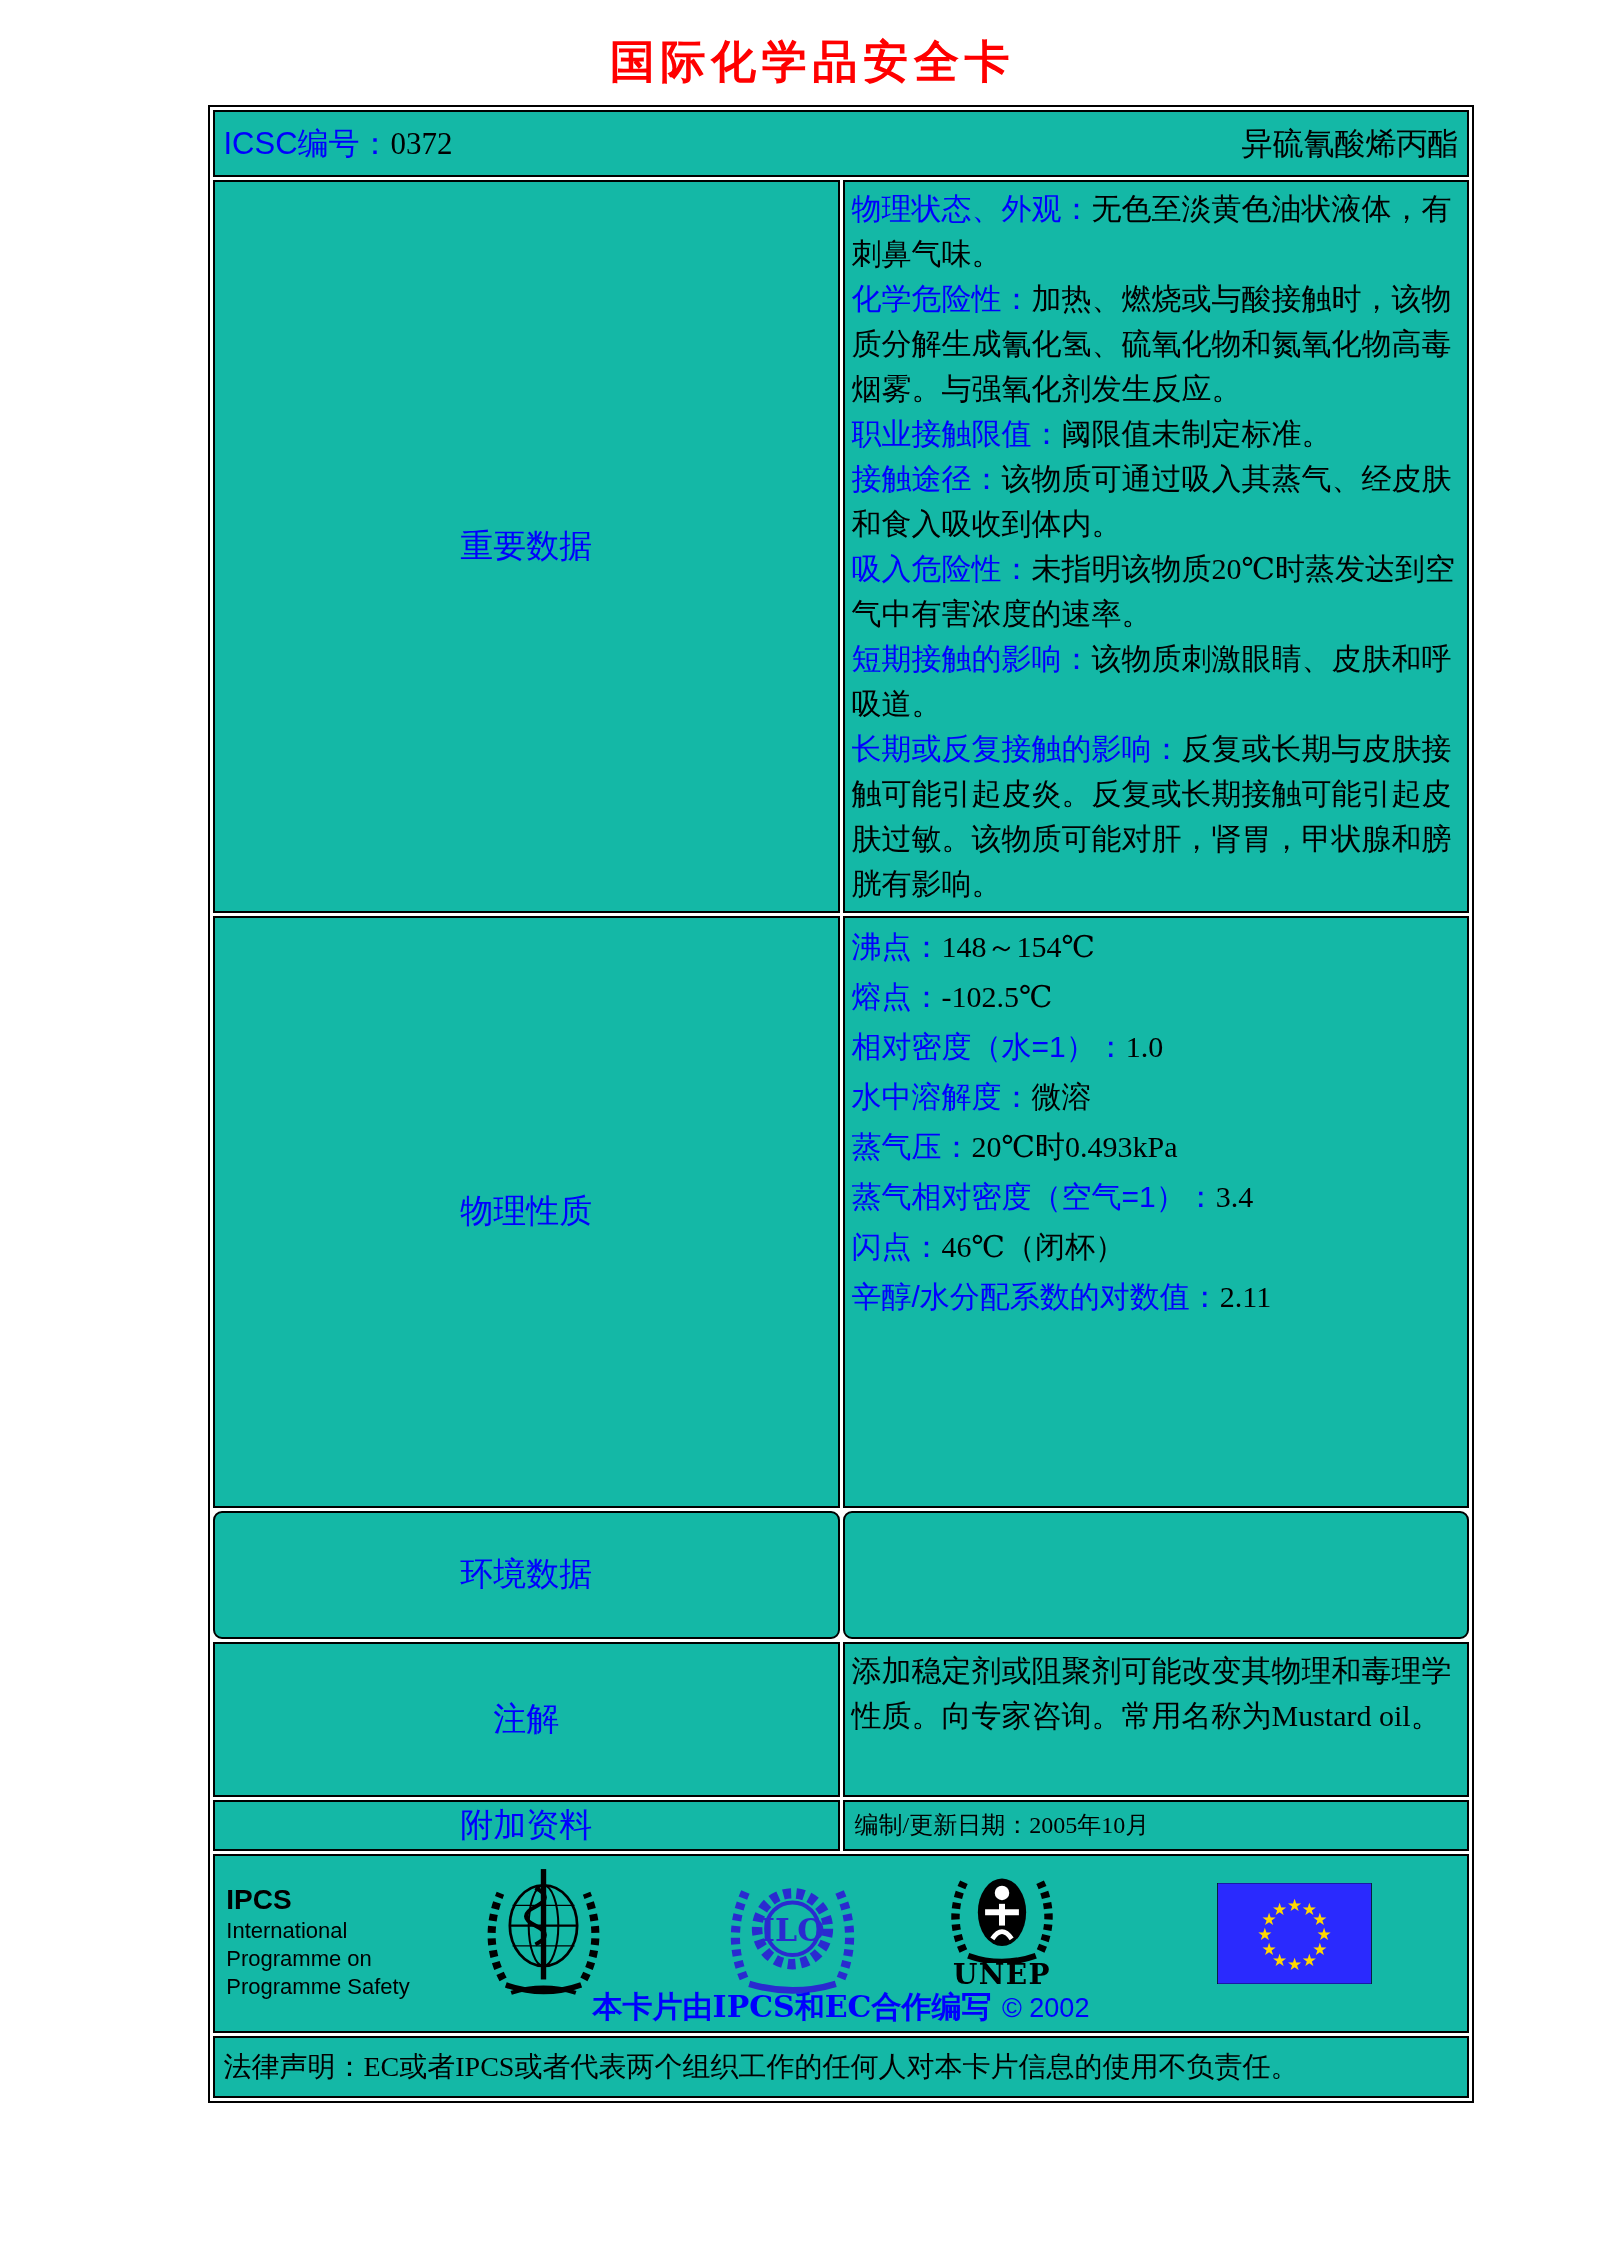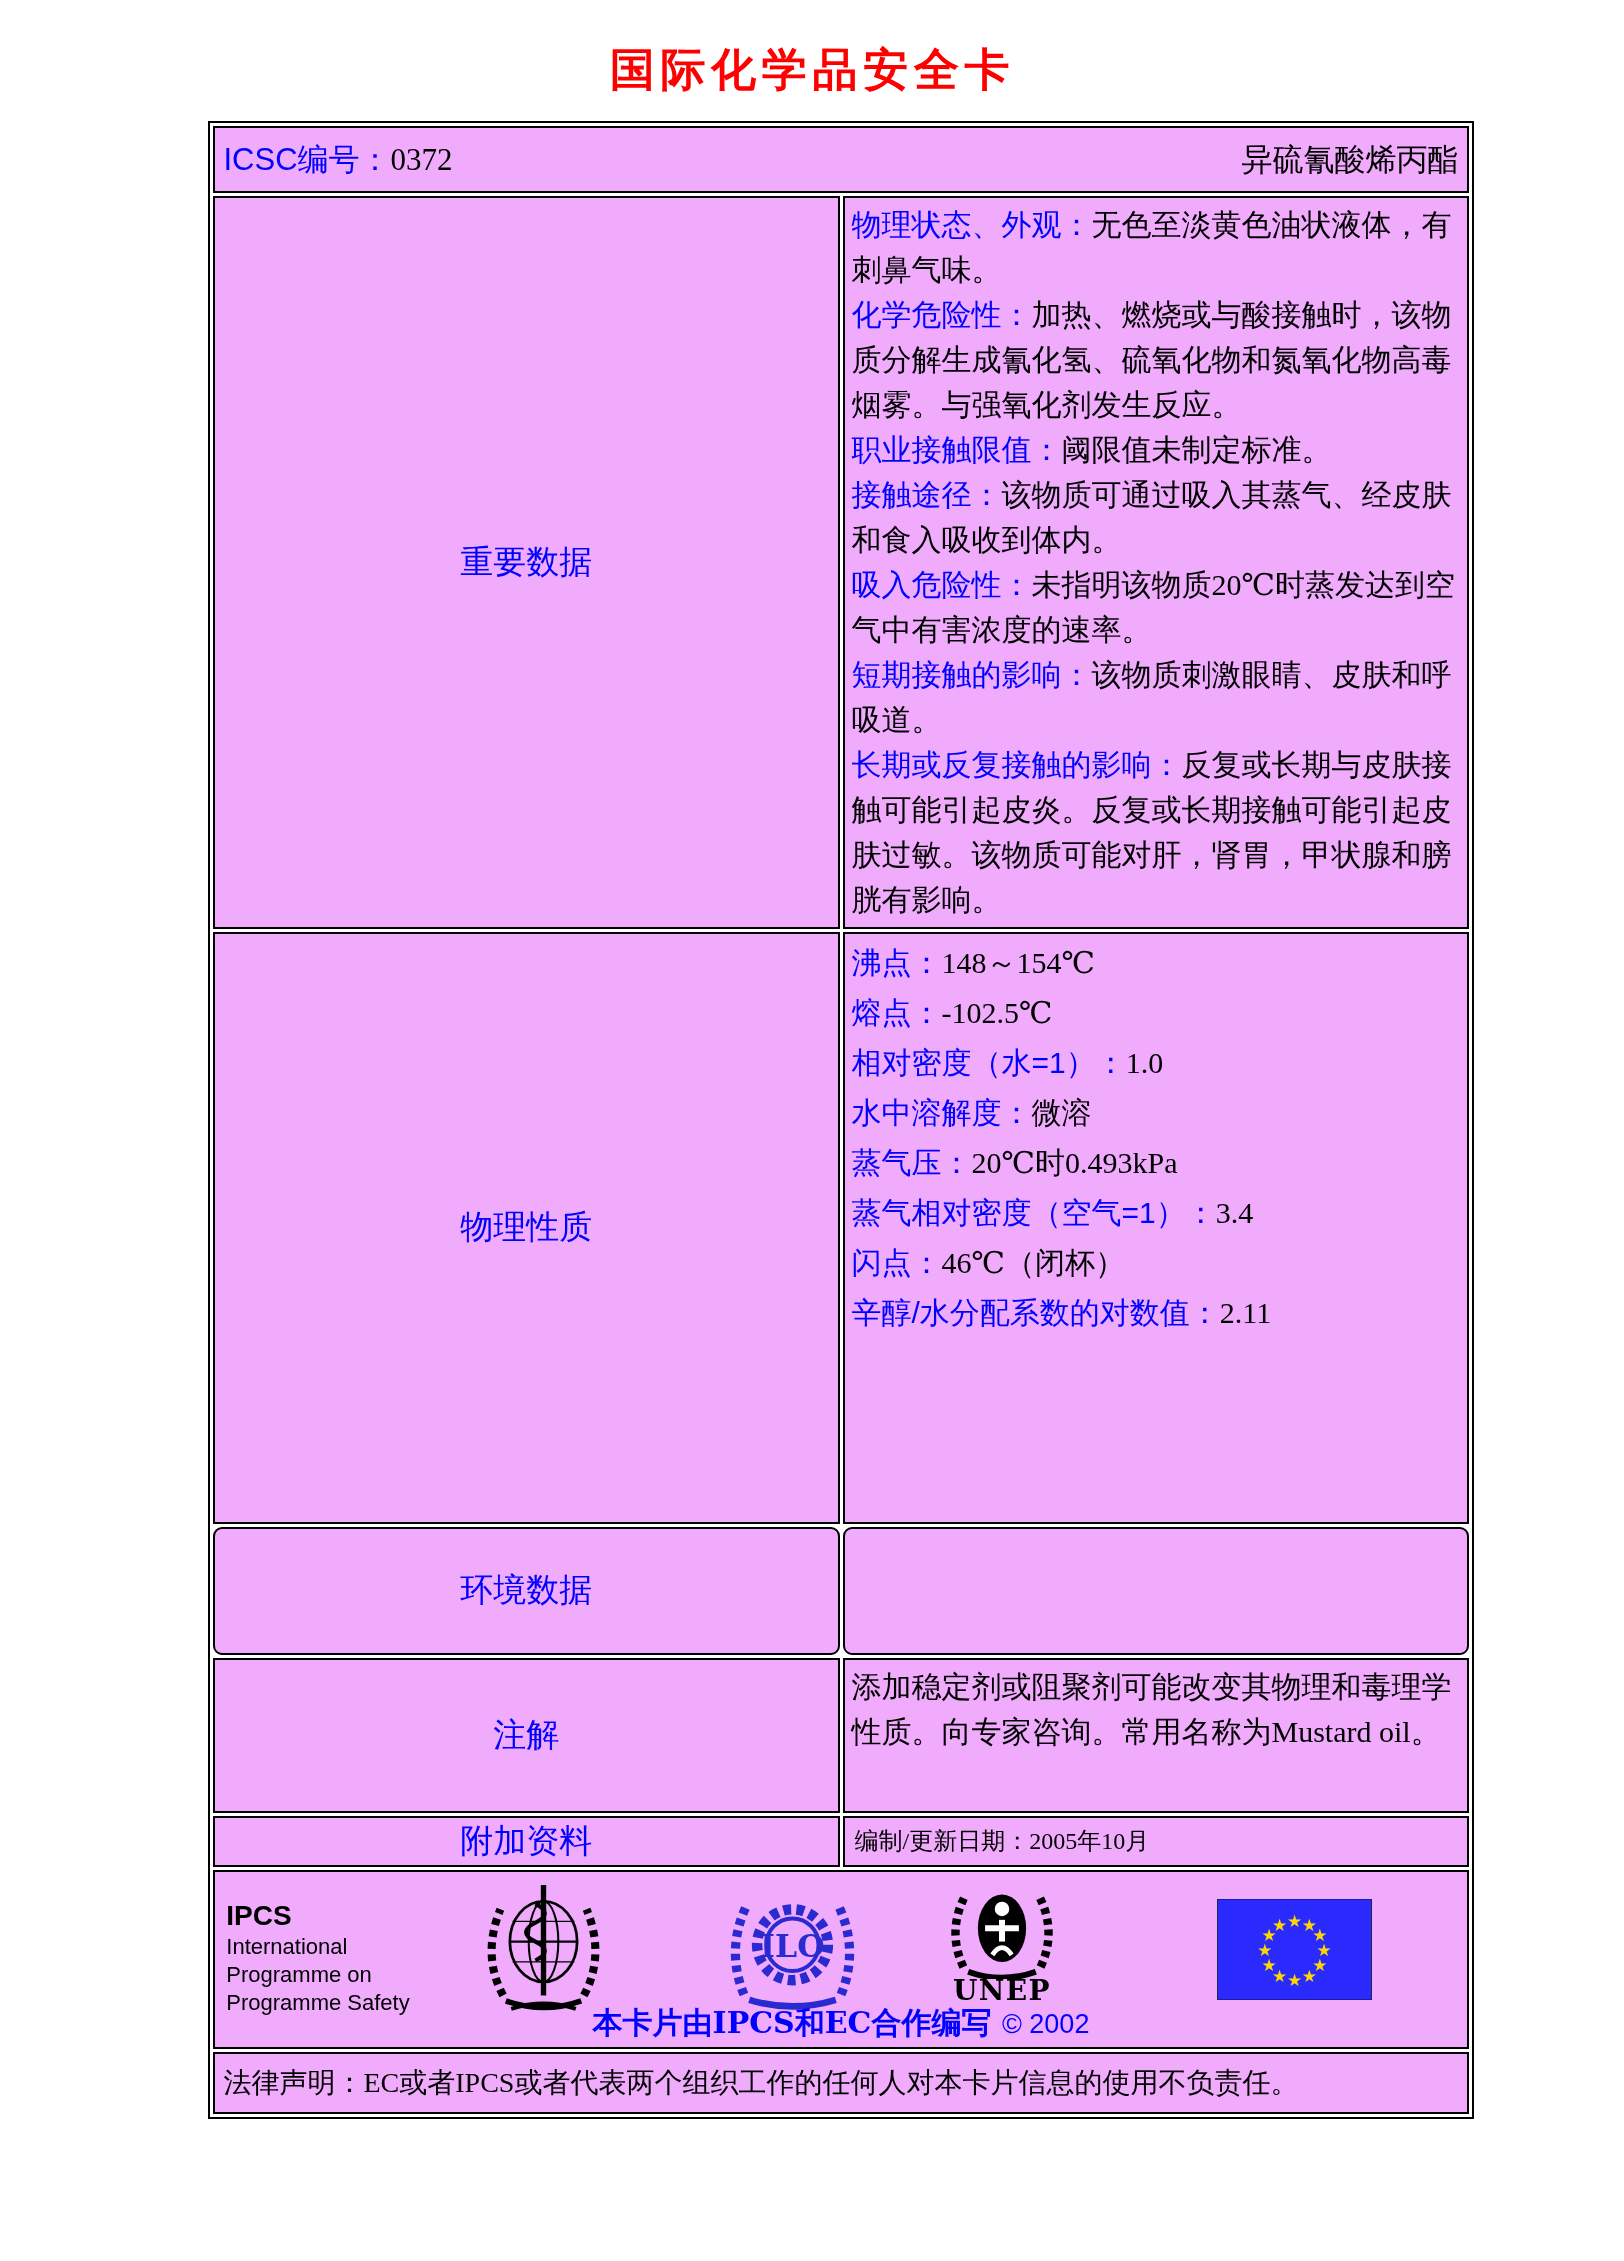--- a/index.html
+++ b/index.html
@@ -2,41 +2,41 @@
 <html style="font-size:11.3px"><head>
 <meta charset="utf-8">
 <style>
   html,body{margin:0;padding:0;background:#ffffff;}
   body{
     width:1625px;height:2261px;position:relative;
     font-family:"Liberation Serif","DejaVu Serif",serif;
     color:#000;
   }
   .page-title{
-    margin:16px;padding-top:24px;height:65px;
+    margin:8px;padding-top:24px;height:65px;
     text-align:center;
     font-family:"DejaVu Serif",serif;
     font-size:45px;font-weight:bold;letter-spacing:5.7px;
     color:#ff0000;
   }
   .card-wrap{
     margin-left:208px;width:1266px;
     border:2.8px solid #000;
     box-sizing:border-box;
   }
   table.card{
     width:100%;
     border-collapse:separate;border-spacing:3.5px;
     table-layout:fixed;
   }
   td{
     border:2.1px solid #000;
     box-sizing:border-box;
     vertical-align:top;
-    background:#f0abfc;
+    background:#14b8a6;
   }
   td.label-cell{
     width:164px;
     vertical-align:middle;text-align:center;
     font-family:"Liberation Sans","DejaVu Sans",sans-serif;
     font-size:33px;color:#0000ff;
   }
   td.content-cell{
     padding:4.3px 10px 4.3px 7px;
     font-size:30px;line-height:45px;

